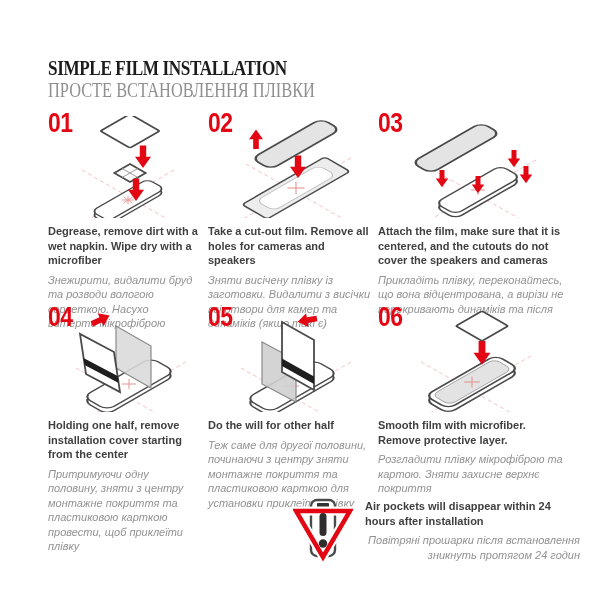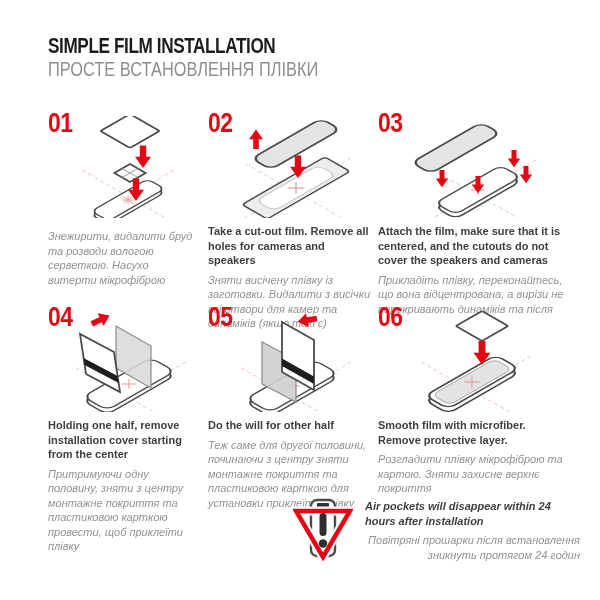--- a/index.html
+++ b/index.html
@@ -1,21 +1,21 @@
 <!DOCTYPE html>
 <html><head>
 <meta charset="utf-8">
 <style>
   html,body{margin:0;padding:0;}
   body{
     width:600px;height:600px;position:relative;background:#ffffff;
     font-family:"Liberation Sans", sans-serif;overflow:hidden;
   }
   
-  .hdr{position:absolute;left:48px;top:34px;}
+  .hdr{position:absolute;left:48px;top:56px;font-family:Liberation Serif, serif;}
   .hdr .title{
     font-size:22px;font-weight:bold;color:#1c1c1c;letter-spacing:-0.5px;
     transform:scaleX(0.78);transform-origin:left center;line-height:1.05;white-space:nowrap;
   }
   .hdr .subtitle{
     font-size:21px;font-weight:400;color:#8f8f8f;letter-spacing:0px;
     transform:scaleX(0.78);transform-origin:left center;line-height:1.1;white-space:nowrap;
   }
   
   .cell{position:absolute;}
@@ -29,21 +29,21 @@
   .cell .ua{margin:5px 0 0 0;font-size:11px;line-height:1.32;font-style:italic;color:#929292;}
   .c1{left:48px;top:114px;width:152px;}
   .c2{left:208px;top:114px;width:163px;}
   .c3{left:378px;top:114px;width:186px;}
   .c4{left:48px;top:308px;width:152px;}
   .c5{left:208px;top:308px;width:163px;}
   .c6{left:378px;top:308px;width:186px;}
   
   .warn{position:absolute;left:293px;top:497px;display:flex;align-items:flex-start;}
   .warn .wtxt{margin-left:12px;width:215px;}
-  .warn .en{margin:2px 0 0 0;font-size:11px;line-height:1.32;font-weight:bold;color:#3f3f3f;font-style:italic;}
+  .warn .en{margin:2px 0 0 0;font-size:11px;line-height:1.32;font-weight:bold;color:#3f3f3f;}
   .warn .ua{margin:5px 0 0 0;font-size:11px;line-height:1.32;font-style:italic;color:#929292;text-align:right;}
   svg{display:block;}
 </style>
 </head>
 <body>
 
 <div class="hdr">
   <div class="title">SIMPLE FILM INSTALLATION</div>
   <div class="subtitle">ПРОСТЕ ВСТАНОВЛЕННЯ ПЛІВКИ</div>
 </div>
@@ -82,20 +82,21 @@
         <rect x="-9" y="-9" width="18" height="18" fill="#ffffff" stroke="#4a4a4a" stroke-width="2"></rect>
         <path d="M-9,0 L9,0 M0,-9 L0,9" stroke="#9a9a9a" stroke-width="1"></path>
       </g>
 
       <g transform="translate(80,73) scale(0.8)">
         <path d="M-4,-13 L4,-13 L4,1 L10,1 L0,15 L-10,1 L-4,1 Z" fill="#e30613"></path>
       </g>
     </svg>
   </div>
   <div class="txt">
+    <p class="en">Degrease, remove dirt with a wet napkin. Wipe dry with a microfiber</p>
     <p class="ua">Знежирити, видалити бруд та розводи вологою серветкою. Насухо витерти мікрофіброю</p>
   </div>
 </div>
 
 <div class="cell c2">
   <div class="num">02</div>
   <div class="illus">
     <svg width="152" height="102" viewBox="0 0 152 102">
       <path d="M30,48 L140,110" stroke="#f2c4c4" stroke-width="1" stroke-dasharray="4,3" fill="none"></path>
       <path d="M135,42 L25,104" stroke="#f2c4c4" stroke-width="1" stroke-dasharray="4,3" fill="none"></path>

